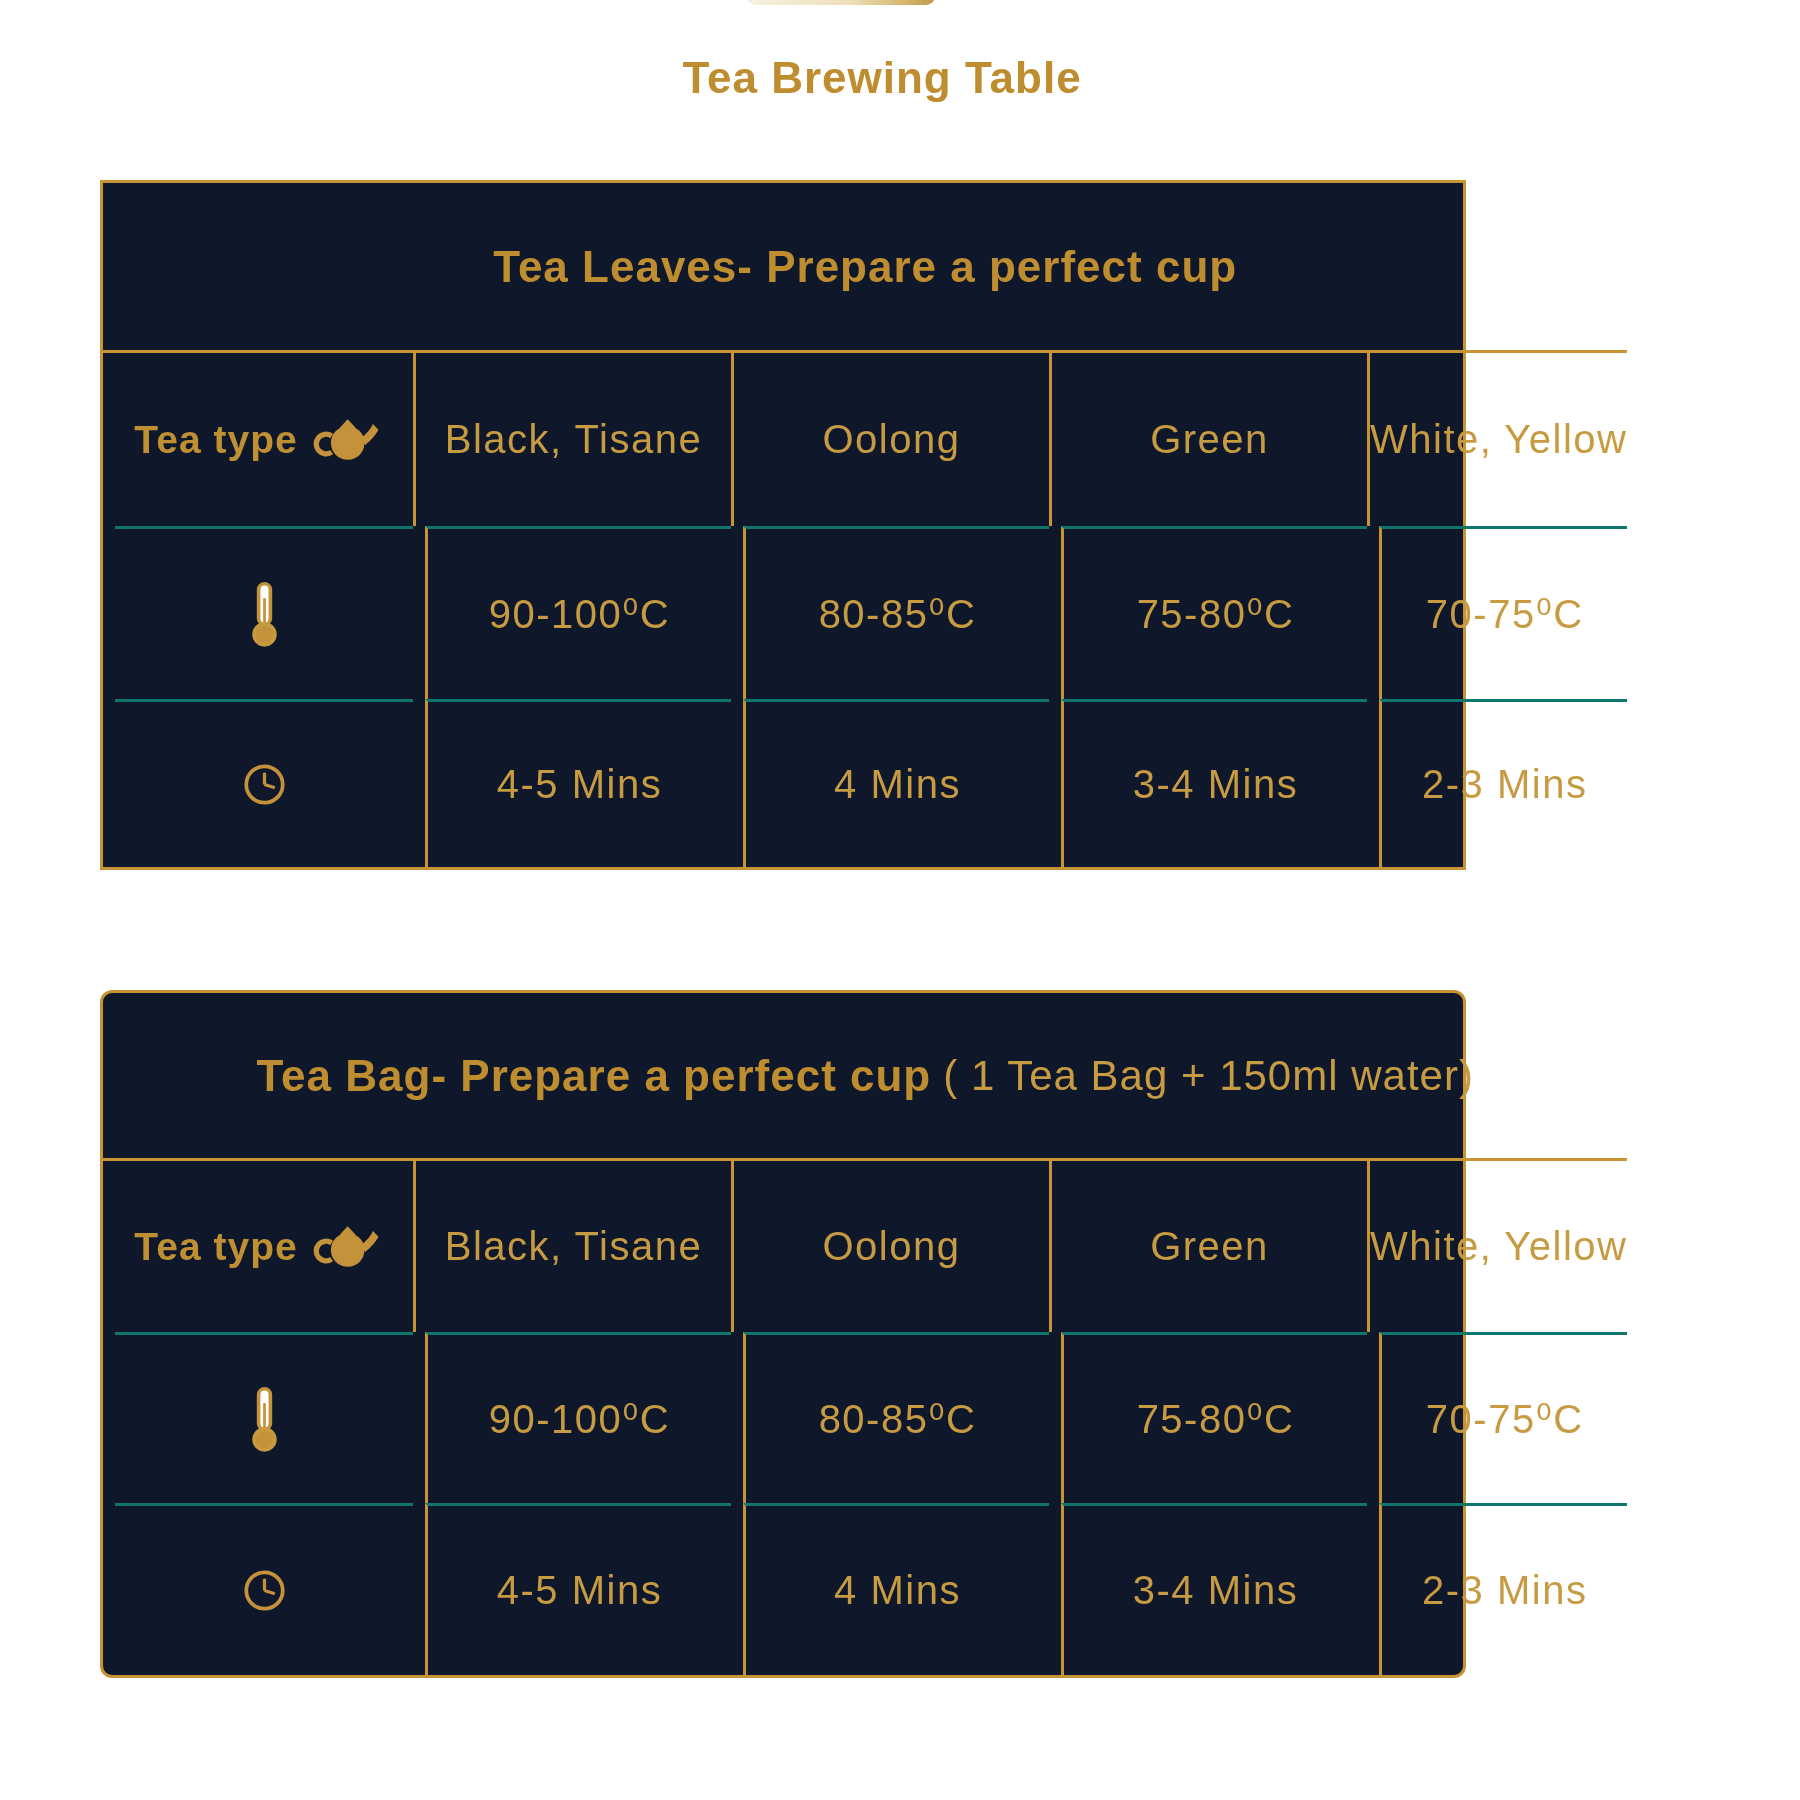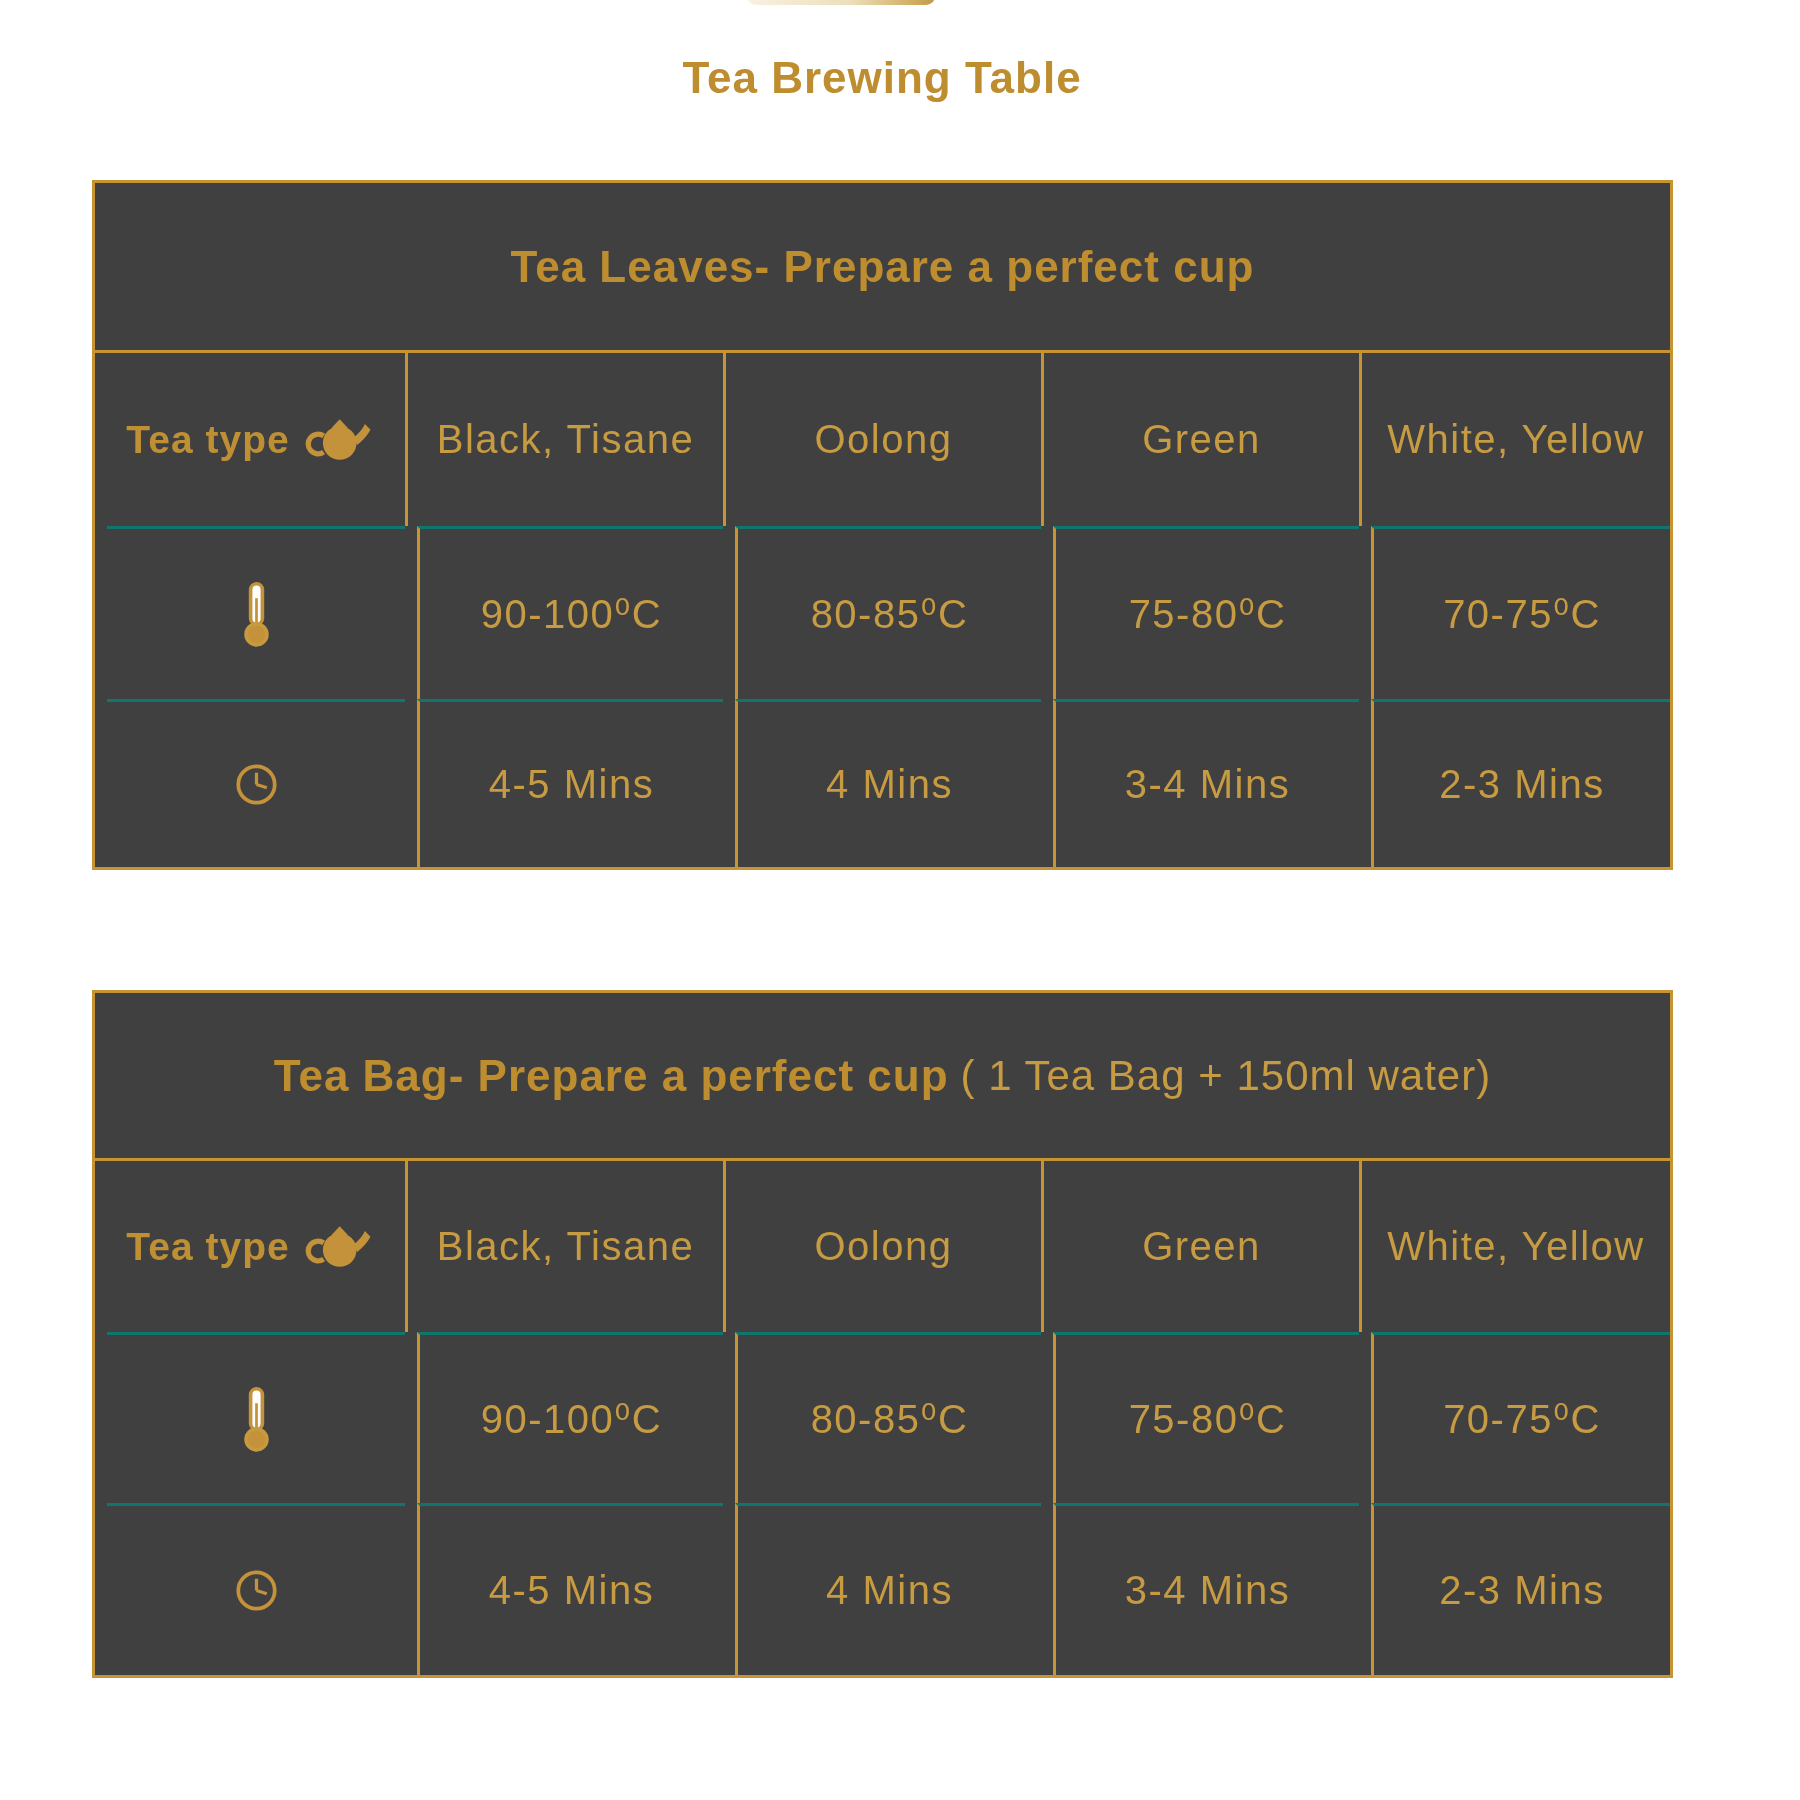--- a/index.html
+++ b/index.html
@@ -11,27 +11,27 @@
   .logo-remnant{
     position:absolute;left:747px;top:-4px;width:188px;height:9px;border-radius:0 0 10px 10px;
     background:linear-gradient(90deg,#f6efdc 0%,#e9d9ae 55%,#caa045 88%,#b3882e 100%);
     opacity:.85;
   }
   .page-title{
     position:absolute;top:56px;left:0;width:1764px;text-align:center;
     font-size:44px;font-weight:bold;letter-spacing:1px;color:#be8d2f;line-height:1;
   }
   .brew-table{
-    position:absolute;left:92px;width:1581px;box-sizing:border-box;
-    border:3px solid #c79434;background:#404040;
+    position:absolute;left:100px;width:1366px;box-sizing:border-box;
+    border:3px solid #c79434;background:#0f172a;
     display:grid;
     grid-template-columns:310px 318px 318px 318px auto;
   }
   .table-1{top:180px;height:690px;grid-template-rows:170px 173px 173px auto;}
-  .table-2{top:990px;height:688px;grid-template-rows:168px 171px 171px auto;}
+  .table-2{top:990px;height:688px;grid-template-rows:168px 171px 171px auto;border-radius:12px;}
   .tbl-header{
     grid-column:1 / -1;box-sizing:border-box;border-bottom:3px solid #c79434;
     display:flex;align-items:center;justify-content:center;gap:12px;white-space:nowrap;
   }
   .tbl-header .bold{font-size:44px;font-weight:bold;letter-spacing:1px;color:#be8d2f;}
   .tbl-header .light{font-size:42px;font-weight:normal;letter-spacing:1px;color:#c79b42;}
   .cell{
     box-sizing:border-box;display:flex;align-items:center;justify-content:center;
     gap:14px;white-space:nowrap;
   }

